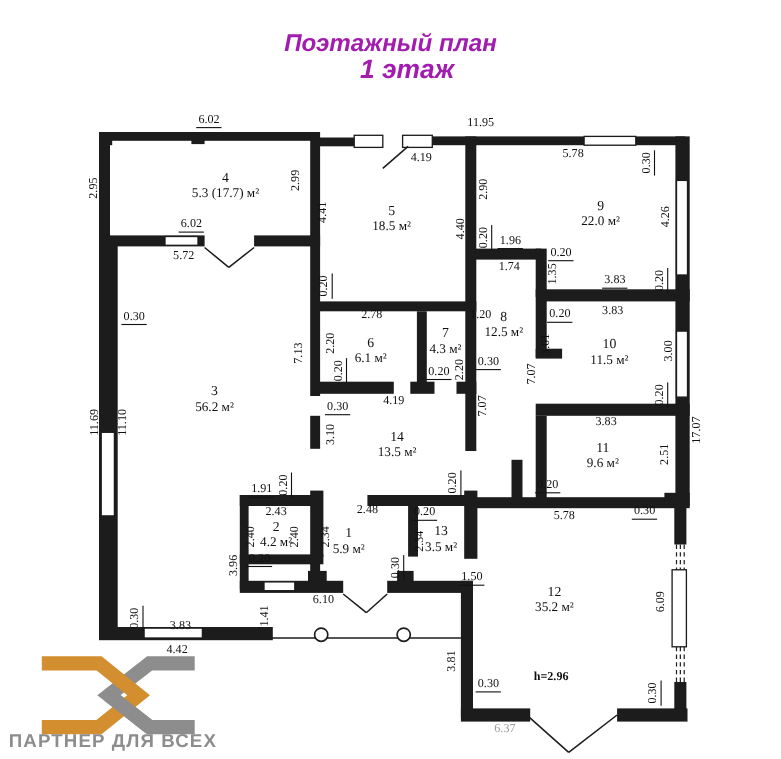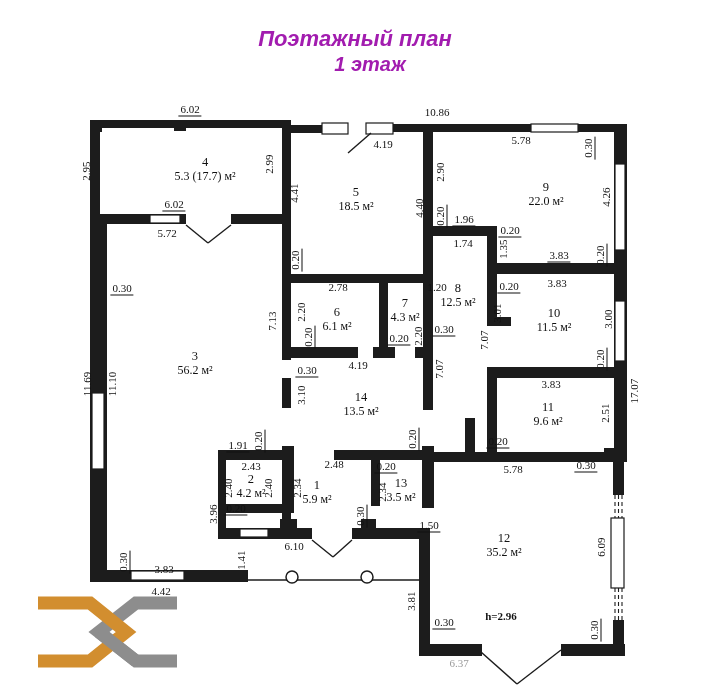--- a/index.html
+++ b/index.html
@@ -1,21 +1,21 @@
 <!DOCTYPE html>
 <html style="--wall: #1c1c1c; --logo-orange: #d28e2f; --logo-gray: #8d8d8d; --dim-gray: #9a9a9a;"><head>
 <meta charset="utf-8">
 <style>
   html,body{margin:0;padding:0;background:#ffffff;}
   #page{position:relative;width:710px;height:690px;background:#fff;overflow:hidden;
         font-family:"Liberation Serif",serif;}
   #title{position:absolute;left:0;top:26px;width:710px;text-align:center;
          font-family:"Liberation Sans",sans-serif;font-style:italic;font-weight:bold;color:#a21caf;}
   #title .t1{font-size:22px;line-height:26px;}
-  #title .t2{font-size:20px;line-height:24px;margin-left:30px;}
+  #title .t2{font-size:24px;line-height:24px;margin-left:30px;}
   #plan-svg{position:absolute;left:0;top:0;}
   .wall{fill:var(--wall,#1c1c1c);}
   .win{fill:#ffffff;stroke:var(--wall,#1c1c1c);stroke-width:1.2;}
   .thin{stroke:var(--wall,#1c1c1c);stroke-width:1.4;fill:none;}
   .dash{stroke:var(--wall,#1c1c1c);stroke-width:1.1;fill:none;stroke-dasharray:4 3;}
   .col{fill:#fff;stroke:var(--wall,#1c1c1c);stroke-width:1.5;}
   .logo-orange{stroke:var(--logo-orange,#d28e2f);stroke-width:13;fill:none;}
   .logo-gray{stroke:var(--logo-gray,#8d8d8d);stroke-width:13;fill:none;}
   #room-labels,#dim-labels{position:absolute;left:0;top:0;width:710px;height:690px;pointer-events:none;}
   .room-label{position:absolute;transform:translate(-50%,-50%);text-align:center;color:#111;white-space:nowrap;}
@@ -193,21 +193,21 @@
         <div class="rn">13</div>
         <div class="ra">3.5 м²</div>
       </div>
       <div class="room-label" style="left: 361px; top: 404px;">
         <div class="rn">14</div>
         <div class="ra">13.5 м²</div>
       </div>
     </div>
   <div id="dim-labels">
       <span class="dim und" style="left: 190px; top: 110px;">6.02</span>
-      <span class="dim" style="left: 437px; top: 112px;">10.86</span>
+      <span class="dim" style="left: 437px; top: 112px;">11.95</span>
       <span class="dim" style="left: 383px; top: 144px;">4.19</span>
       <span class="dim" style="left: 521px; top: 140px;">5.78</span>
       <span class="dim und" style="left: 174px; top: 205px;">6.02</span>
       <span class="dim" style="left: 167px; top: 233px;">5.72</span>
       <span class="dim und" style="left: 464px; top: 220px;">1.96</span>
       <span class="dim" style="left: 463px; top: 243px;">1.74</span>
       <span class="dim und" style="left: 510px; top: 231px;">0.20</span>
       <span class="dim und" style="left: 559px; top: 256px;">3.83</span>
       <span class="dim" style="left: 557px; top: 283px;">3.83</span>
       <span class="dim und" style="left: 509px; top: 287px;">0.20</span>
@@ -267,13 +267,14 @@
       <span class="dim rot" style="left: 213px; top: 514px;">3.96</span>
       <span class="dim rot" style="left: 241px; top: 560px;">1.41</span>
       <span class="dim rot und" style="left: 361px; top: 516px;">0.30</span>
       <span class="dim rot" style="left: 411px; top: 601px;">3.81</span>
       <span class="dim rot und" style="left: 595px; top: 630px;">0.30</span>
       <span class="dim rot und" style="left: 124px; top: 562px;">0.30</span>
       <span class="dim rot" style="left: 601px; top: 547px;">6.09</span>
       <span class="dim rot und" style="left: 296px; top: 260px;">0.20</span>
     </div>
 
+  <div id="logo-text">ПАРТНЕР ДЛЯ ВСЕХ</div>
 </div>
 
 </body></html>

